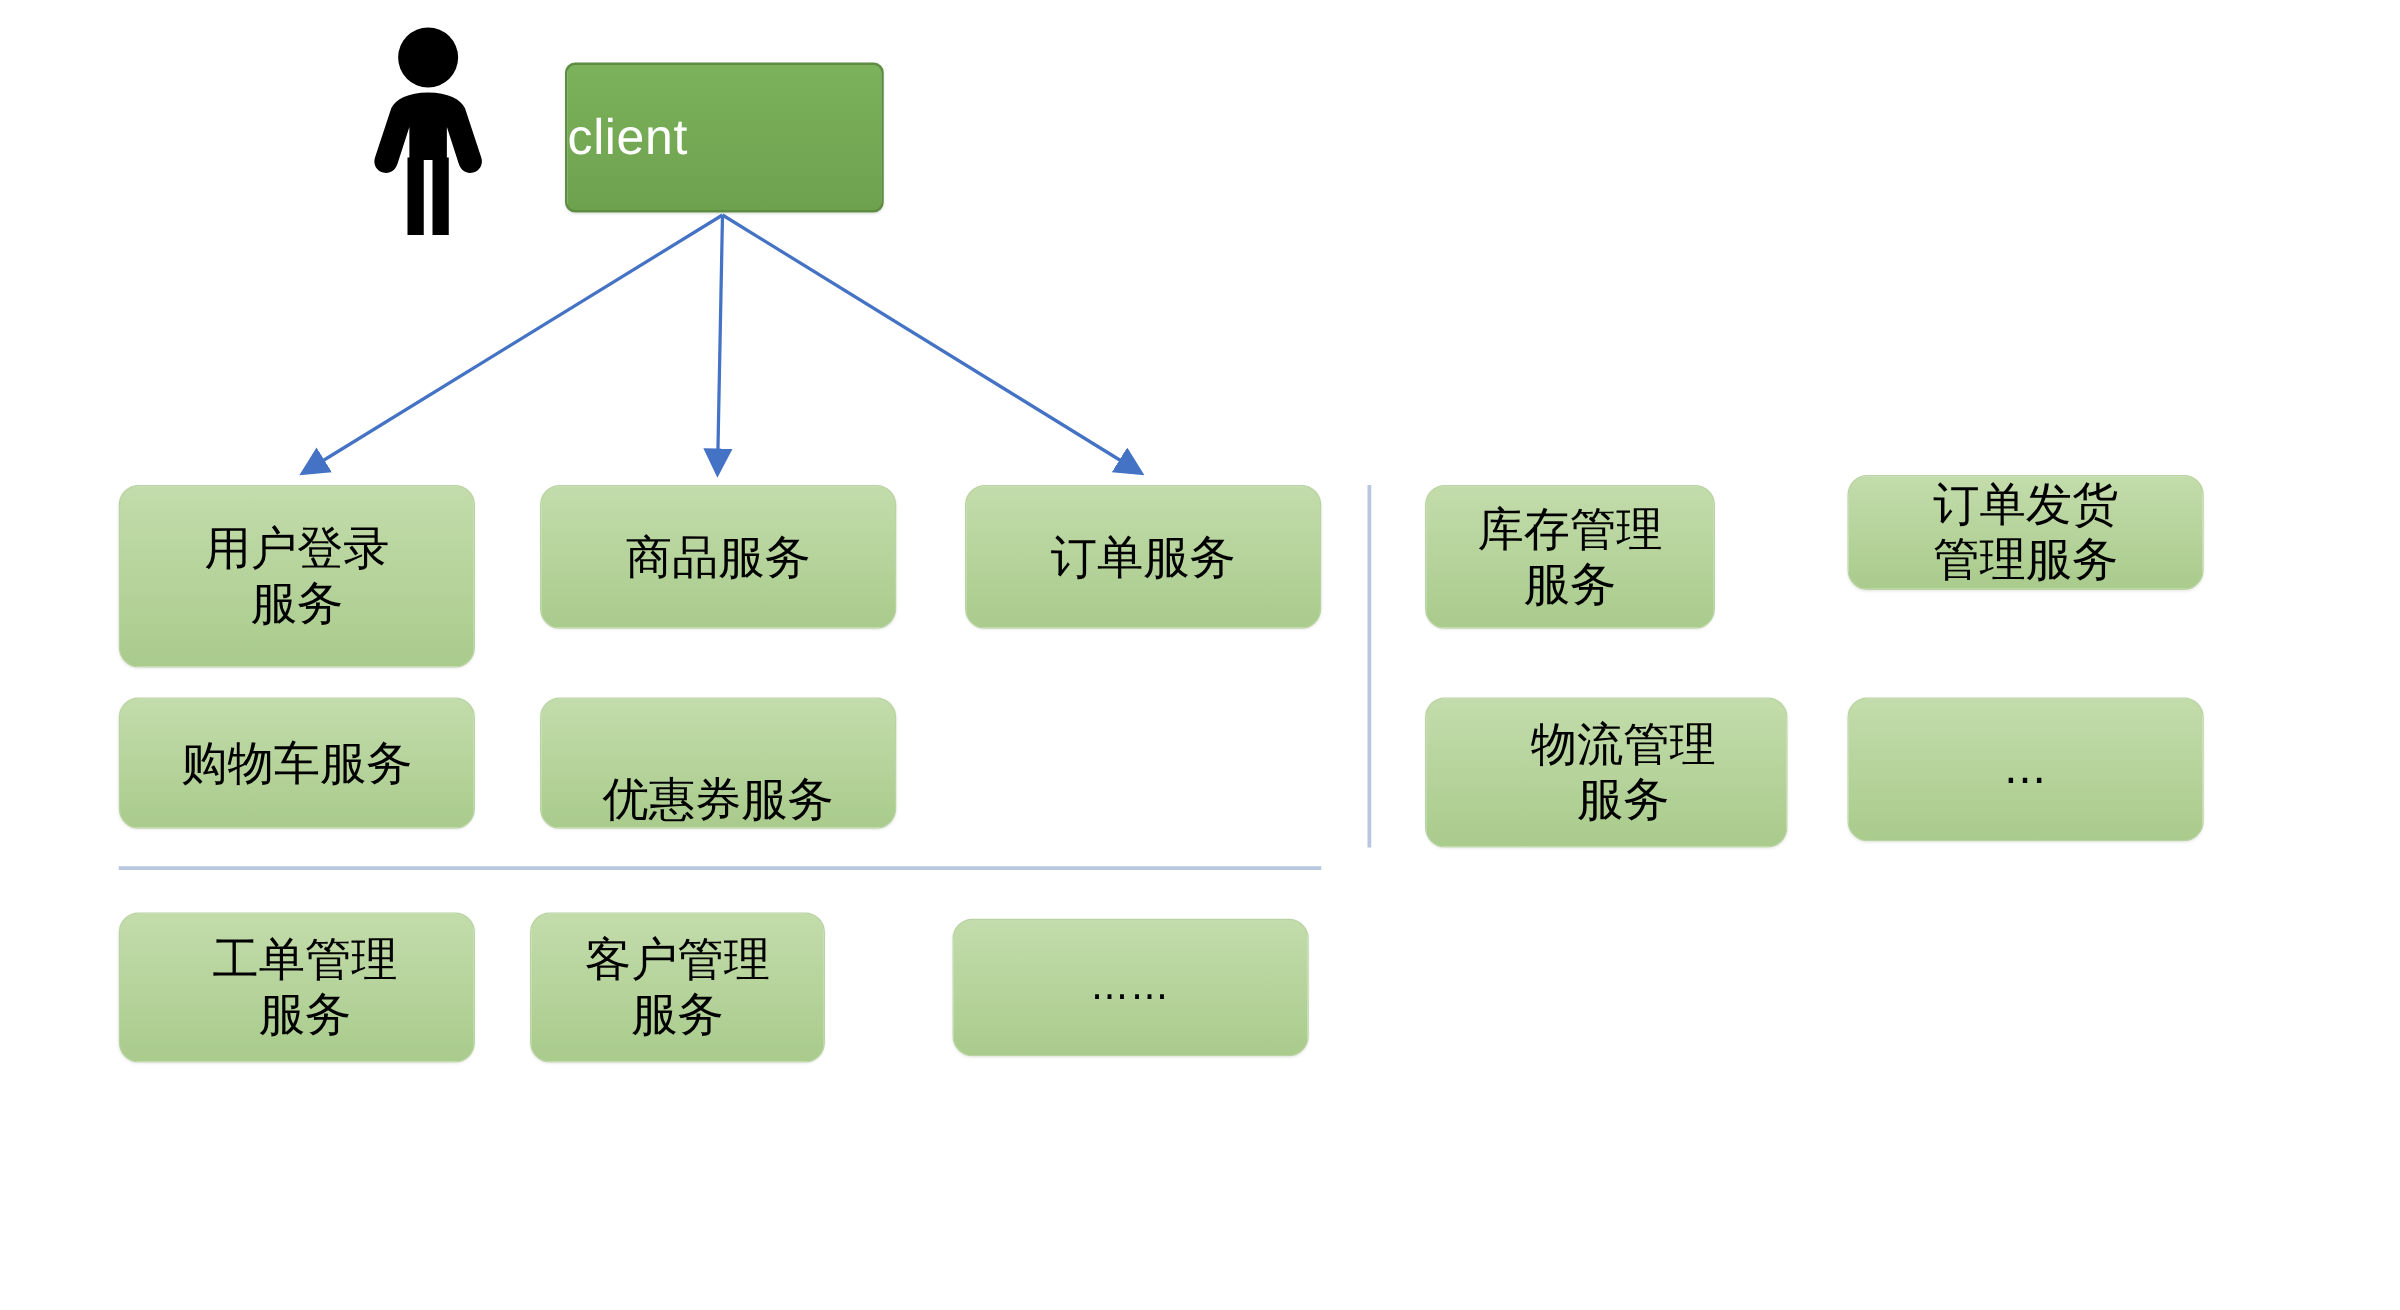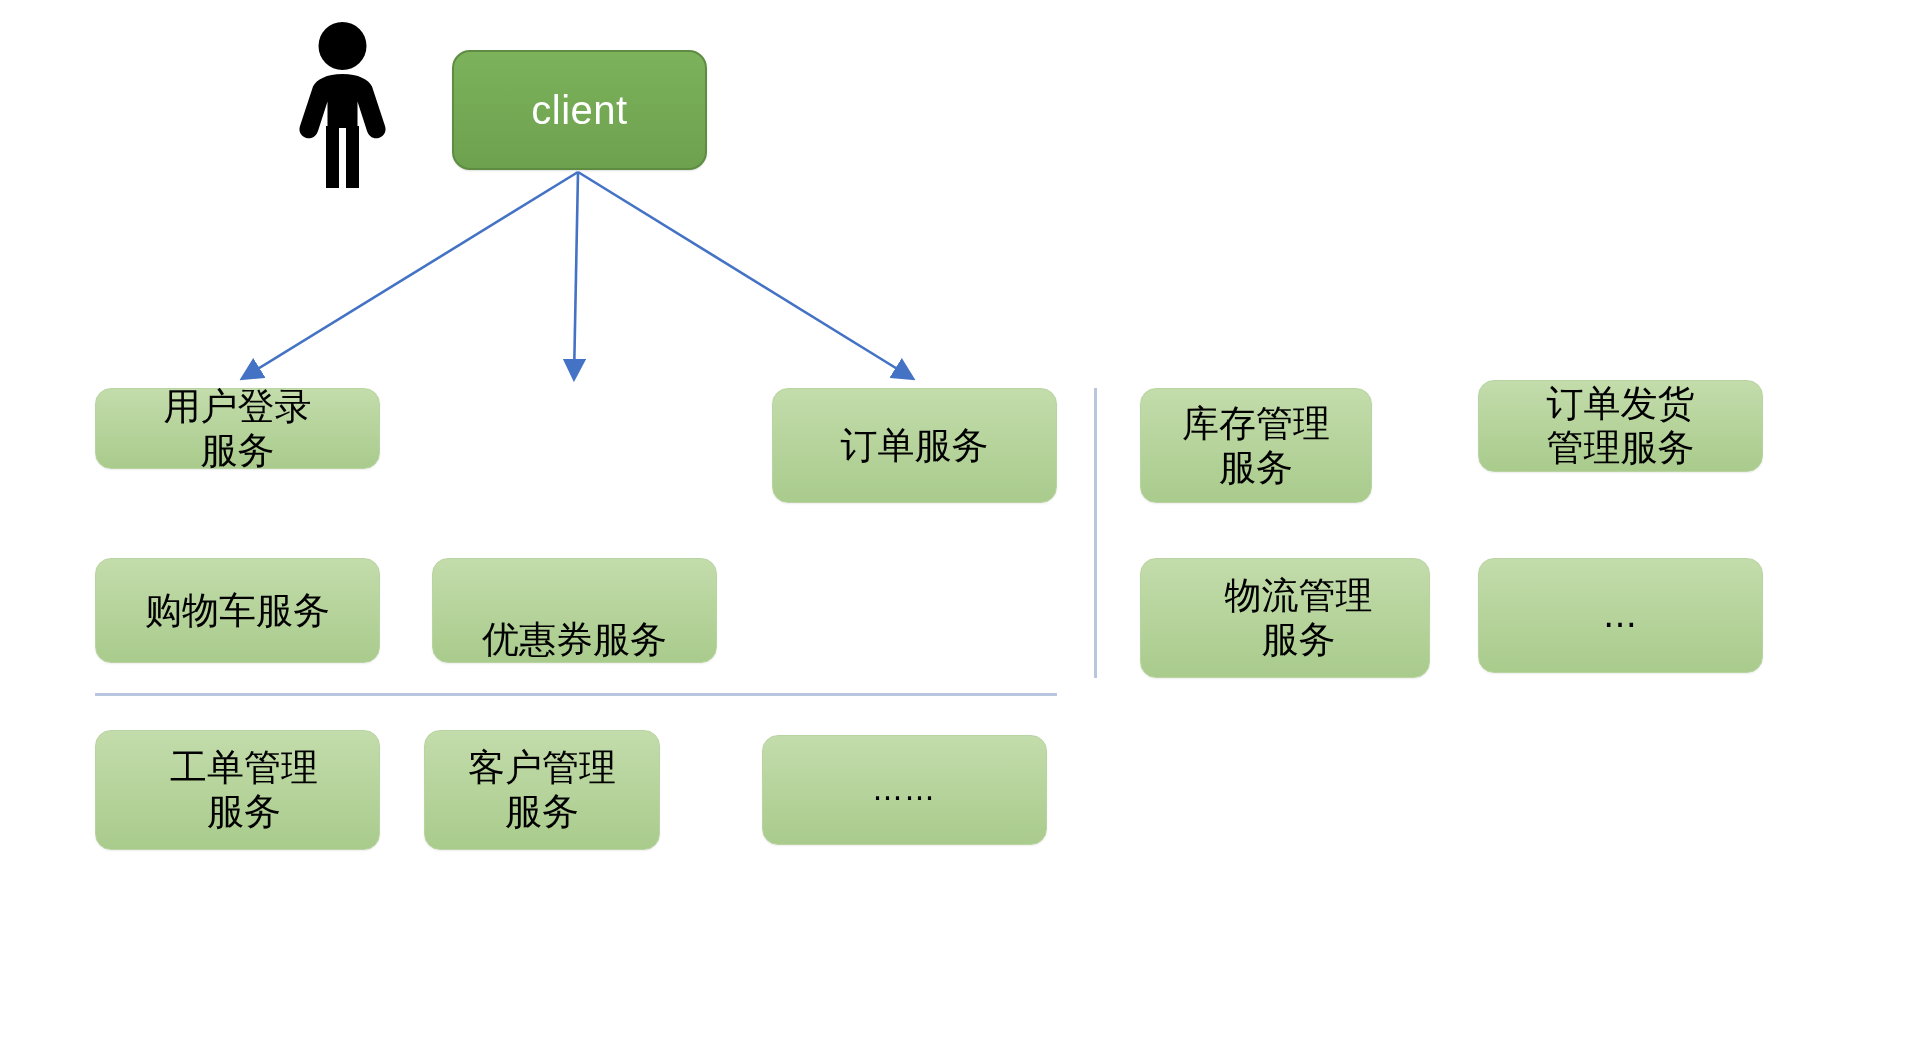--- a/index.html
+++ b/index.html
@@ -33,27 +33,26 @@
   }
   .actor svg { display: block; width: 100%; height: 100%; }
 
   
   .client-box {
     position: absolute;
     left: 452px;
     top: 50px;
     width: 255px;
     height: 120px;
-    border-radius: 18px;
+    border-radius: 8px;
     background: linear-gradient(180deg, #7cb25c 0%, #6ea14e 100%);
     border: 2px solid #5d8c42;
     box-sizing: border-box;
     display: flex;
     align-items: center;
-    justify-content: center;
     box-shadow: 0 1px 2px rgba(0,0,0,0.12);
   }
   .client-label {
     color: #ffffff;
     font-size: 40px;
     line-height: 1;
     letter-spacing: 0.5px;
   }
 
   
@@ -114,23 +113,26 @@
         <path d="M0,0 L9,4.5 L0,9 z" fill="#4472c4"></path>
       </marker>
     </defs>
     <g stroke="#4472c4" stroke-width="2.6" fill="none">
       <line x1="578" y1="172" x2="243" y2="378" marker-end="url(#ahead)"></line>
       <line x1="578" y1="172" x2="574" y2="378" marker-end="url(#ahead)"></line>
       <line x1="578" y1="172" x2="912" y2="378" marker-end="url(#ahead)"></line>
     </g>
   </svg>
 
-  <div class="svc" style="left:95px;top:388px;width:285px;height:81px;">
+  <div class="svc" style="left:95px;top:388px;width:285px;height:146px;">
     <span class="svc-label">用户登录
 服务</span>
+  </div>
+  <div class="svc" style="left:432px;top:388px;width:285px;height:115px;">
+    <span class="svc-label">商品服务</span>
   </div>
   <div class="svc" style="left:772px;top:388px;width:285px;height:115px;">
     <span class="svc-label">订单服务</span>
   </div>
 
   <div class="svc" style="left:95px;top:558px;width:285px;height:105px;">
     <span class="svc-label">购物车服务</span>
   </div>
   <div class="svc" style="left:432px;top:558px;width:285px;height:105px;align-items:flex-end;">
     <span class="svc-label">优惠券服务</span>

